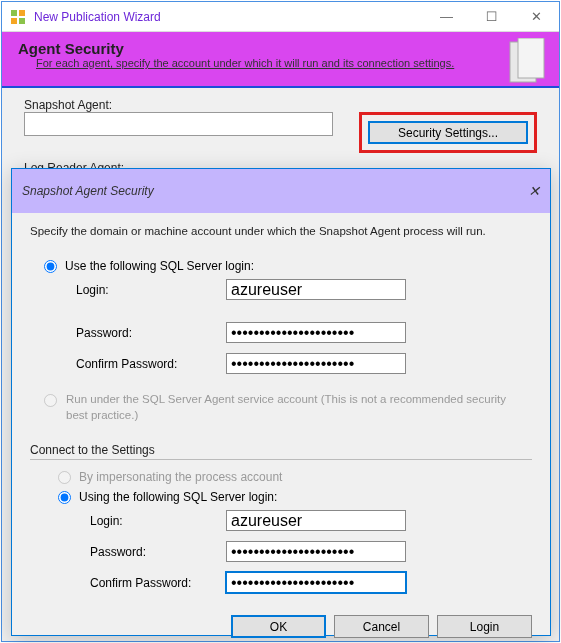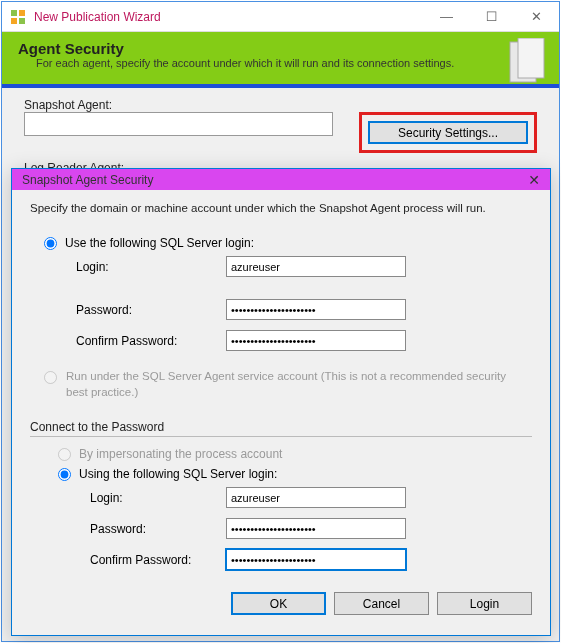--- a/index.html
+++ b/index.html
@@ -2,50 +2,50 @@
 <html><head>
 <meta charset="utf-8">
 <style>
 * { box-sizing: border-box; margin: 0; padding: 0; }
 body { font-family: "Segoe UI", Tahoma, sans-serif; font-size: 12px; background: #fff; width: 561px; height: 643px; position: relative; overflow: hidden; }
 
 
 .wizard-window { width: 559px; height: 641px; border: 1px solid #4a90e2; background: #f0f0f0; position: absolute; top: 1px; left: 1px; }
 .titlebar { height: 30px; background: #fff; display: flex; align-items: center; border-bottom: 1px solid #ddd; }
 .titlebar .app-icon { width: 16px; height: 16px; margin: 0 8px; }
-.titlebar .title { color: #be185d; flex: 1; font-size: 12px; }
+.titlebar .title { color: #6d28d9; flex: 1; font-size: 12px; }
 .titlebar .win-btns { display: flex; height: 100%; }
 .titlebar .win-btn { width: 45px; display: flex; align-items: center; justify-content: center; color: #666; font-size: 13px; font-family: Arial; }
 
-.header-panel { background: #84cc16; padding: 8px 16px 1px; border-bottom: 4px solid #1d4ed8; position: relative; min-height: 56px; }
+.header-panel { background: #d946ef; padding: 8px 16px 1px; border-bottom: 2px solid #1d4ed8; position: relative; min-height: 56px; }
 .header-panel .big-title { font-size: 15px; font-weight: bold; color: #222; }
-.header-panel .subtitle { font-size: 11px; color: #333; margin-left: 18px; margin-top: 0px; max-width: 420px; }
+.header-panel .subtitle { font-size: 11px; color: #333; margin-left: 18px; margin-top: 0px; max-width: 420px; text-decoration: underline; }
 .header-panel .decor { position: absolute; right: 12px; top: 6px; width: 42px; height: 48px; }
 .decor svg { width: 100%; height: 100%; }
 
 .content { padding: 10px 22px; }
 .field-label { font-size: 12px; color: #222; margin-bottom: 0; }
 .agent-row { display: flex; gap: 26px; align-items: stretch; }
 .agent-input { flex: 1; height: 24px; border: 1px solid #999; background: #fff; padding: 0 4px; font-family: inherit; font-size: 12px; }
 .sec-btn-wrap { border: 3px solid #e02020; padding: 6px; }
 .sec-btn { width: 160px; height: 23px; border: 2px solid #0078d7; background: #e1e1e1; font-family: inherit; font-size: 12px; display: flex; align-items: center; justify-content: center; cursor: pointer; }
 
 
 .modal { position: absolute; left: 11px; top: 168px; width: 540px; height: 468px; border: 1px solid #0078d7; background: #f0f0f0; box-shadow: 0 4px 20px rgba(0,0,0,0.2); }
-.modal-titlebar { height: 21px; background: #d946ef; display: flex; align-items: center; padding: 0 10px; }
+.modal-titlebar { height: 44px; background: #c4b5fd; display: flex; align-items: center; padding: 0 10px; font-style: italic; }
 .modal-titlebar .mtitle { flex: 1; font-size: 12px; color: #333; }
 .modal-titlebar .close-x { font-size: 14px; color: #333; width: 30px; text-align: right; cursor: pointer; }
 .modal-body { padding: 12px 18px; }
 .modal-body .instr { font-size: 11.5px; color: #222; margin-bottom: 22px; }
 .opt-row { display: flex; align-items: center; margin-bottom: 6px; margin-left: 14px; }
 .opt-row input[type=radio] { margin-right: 8px; }
 .opt-row.disabled { color: #9a9a9a; }
 .field-row { display: flex; align-items: center; margin-left: 46px; margin-bottom: 10px; }
 .field-row .lbl { width: 150px; font-size: 12px; }
-.field-row input[type=text], .field-row input[type=password] { width: 180px; height: 21px; border: 1px solid #888; padding: 0 4px; font-family: inherit; font-size: 11px; }
+.field-row input[type=text], .field-row input[type=password] { width: 180px; height: 21px; border: 1px solid #888; padding: 0 4px; font-family: inherit; font-size: 16px; }
 .field-row input.focused { border: 1px solid #0078d7; outline: 1px solid #0078d7; }
 .disabled-note { margin-left: 46px; font-size: 11.5px; color: #9a9a9a; max-width: 440px; line-height: 1.4; margin-bottom: 20px; }
 .group-label { font-size: 12px; color: #222; margin-bottom: 2px; margin-top: 8px; }
 .group-hr { border: none; border-top: 1px solid #bbb; margin-bottom: 10px; }
 .btn-row { display: flex; justify-content: flex-end; gap: 8px; padding: 0 18px 12px; }
 .dlg-btn { width: 95px; height: 23px; border: 1px solid #888; background: #e1e1e1; font-family: inherit; font-size: 12px; cursor: pointer; }
 .dlg-btn.primary { border: 2px solid #0078d7; }
 </style>
 </head>
 <body>
@@ -117,21 +117,21 @@
       <span class="lbl">Confirm Password:</span>
       <input type="text" value="••••••••••••••••••••••" style="">
     </div>
     <div style="height:10px"></div>
     <div class="opt-row disabled">
       <input type="radio" disabled="" style="">
 
     </div>
     <div class="disabled-note" style="margin-left:36px; margin-top:-22px;">Run under the SQL Server Agent service account (This is not a recommended security best practice.)</div>
 
-    <div class="group-label">Connect to the Password</div>
+    <div class="group-label">Connect to the Settings</div>
     <hr class="group-hr">
     <div class="opt-row disabled" style="margin-left:28px">
       <input type="radio" disabled="" style="">
       <span>By impersonating the process account</span>
     </div>
     <div class="opt-row" style="margin-left:28px">
       <input type="radio" checked="" style="">
       <span>Using the following SQL Server login:</span>
     </div>
     <div class="field-row" style="margin-left:60px">

